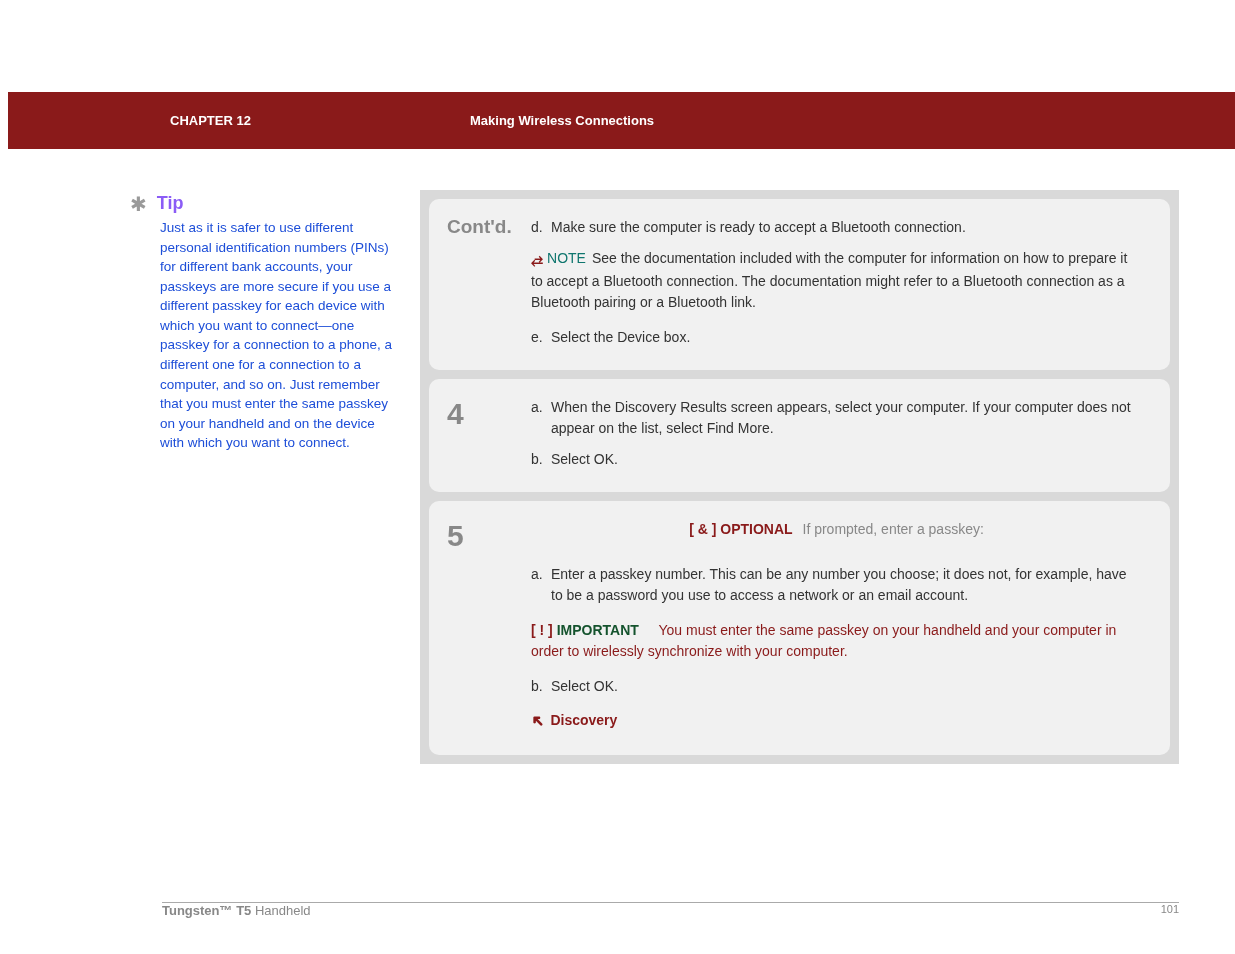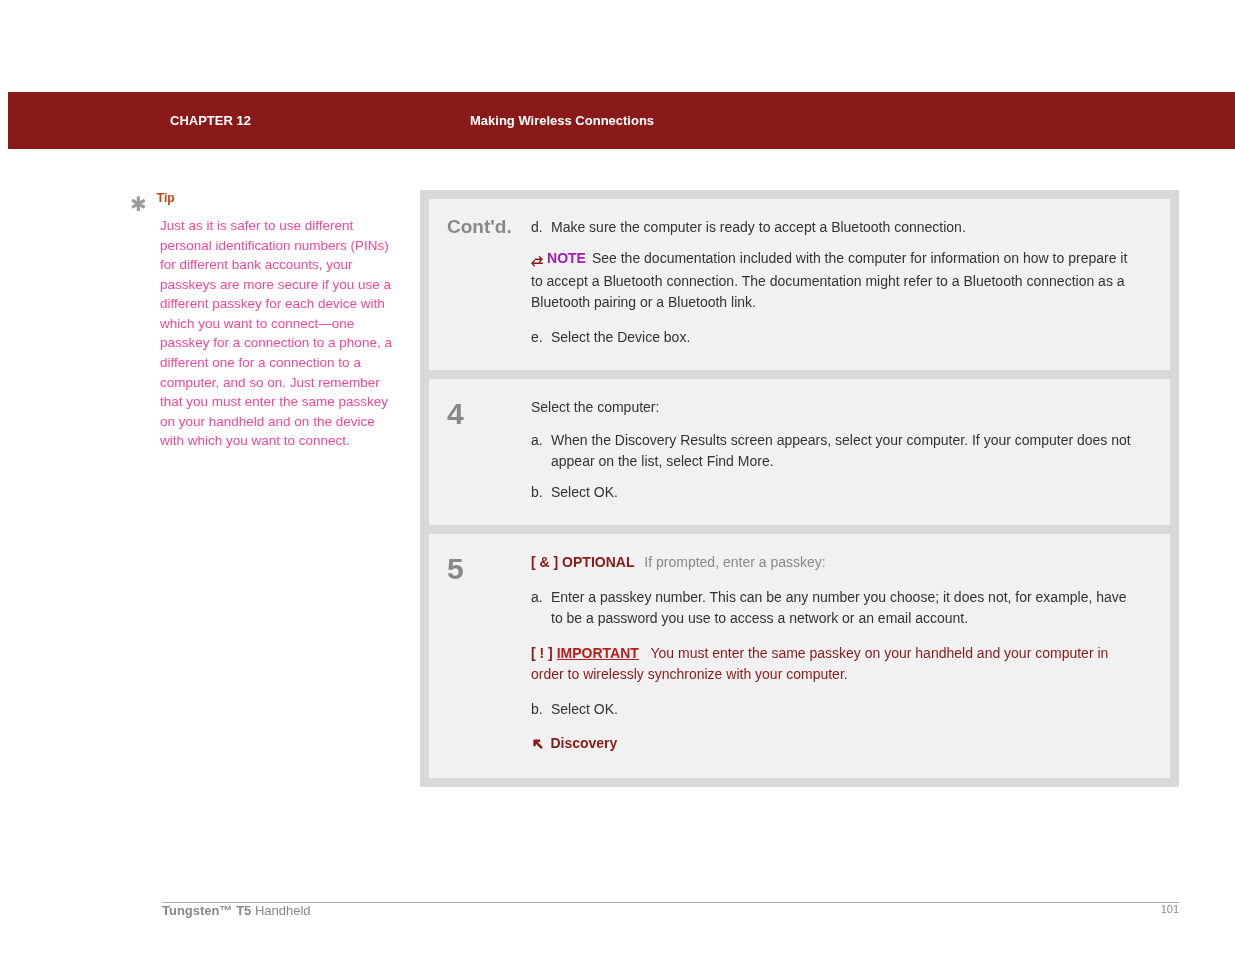--- a/index.html
+++ b/index.html
@@ -40,32 +40,33 @@
     line-height: 1.45;
   }
   .tip-row { display: flex; align-items: flex-start; }
   .star-icon {
     color: #9a9a9a;
     font-size: 20px;
     margin-right: 10px;
     line-height: 1;
     margin-top: 4px;
   }
-  .tip-label { color: #c2410c; font-weight: bold; font-size: 12px; }
-  .tip-body { color: #ec4899; margin-left: 30px; margin-top: 2px; }
+  .tip-label { color: #8b5cf6; font-weight: bold; font-size: 18px; }
+  .tip-body { color: #1d4ed8; margin-left: 30px; margin-top: 2px; }
   .main {
     flex: 1;
     background: #d9d9d9;
     padding: 9px;
   }
   .step-block {
     background: #f1f1f1;
     padding: 18px 28px 22px 18px;
     margin-bottom: 9px;
     display: flex;
+    border-radius: 10px;
   }
   .step-block:last-child { margin-bottom: 0; }
   .step-num {
     width: 84px;
     flex-shrink: 0;
     font-size: 30px;
     font-weight: bold;
     color: #888888;
     font-family: Arial, sans-serif;
     line-height: 1;
@@ -78,26 +79,26 @@
   .sub-letter { width: 20px; flex-shrink: 0; }
   .sub-text { flex: 1; }
   .note-icon {
     display: inline-block;
     color: #8a1a1a;
     font-weight: bold;
     font-size: 15px;
     margin-right: 4px;
     vertical-align: middle;
   }
-  .note-label { color: #a21caf; font-weight: bold; margin-right: 6px; }
+  .note-label { color: #0f766e; font-weight: normal; margin-right: 6px; }
   .optional-bracket { color: #8a1a1a; font-weight: bold; }
   .optional-label { color: #8a1a1a; font-weight: bold; margin-right: 6px; }
   .optional-text { color: #888888; }
   .important-bracket { color: #8a1a1a; font-weight: bold; }
-  .important-label { color: #b91c1c; font-weight: bold; margin-right: 8px; text-decoration: underline; }
+  .important-label { color: #14532d; font-weight: bold; margin-right: 16px; }
   .important-text { color: #8a1a1a; font-weight: normal; }
   .continued-row { display: flex; align-items: center; color: #8a1a1a; font-weight: bold; font-size: 14px; margin-top: 12px; }
   .continued-arrow { margin-right: 6px; font-size: 16px; transform: scaleX(-1) rotate(-45deg); display:inline-block; }
   .footer {
     position: absolute;
     bottom: 36px;
     left: 162px;
     right: 56px;
     border-top: 1px solid #aaa;
     display: flex;
@@ -142,36 +143,35 @@
         <div class="sub-item" style="margin-bottom:0;">
           <span class="sub-letter">e.</span>
           <span class="sub-text">Select the Device box.</span>
         </div>
       </div>
     </section>
 
     <section class="step-block">
       <div class="step-num">4</div>
       <div class="step-body">
-        <p style="margin-bottom:12px;">Select the computer:</p>
         <div class="sub-item">
           <span class="sub-letter">a.</span>
           <span class="sub-text">When the Discovery Results screen appears, select your computer. If your computer does not appear on the list, select Find More.</span>
         </div>
         <div class="sub-item" style="margin-bottom:0;">
           <span class="sub-letter">b.</span>
           <span class="sub-text">Select OK.</span>
         </div>
       </div>
     </section>
 
     <section class="step-block">
       <div class="step-num">5</div>
       <div class="step-body">
-        <p style="margin-bottom:14px;">
+        <p style="margin-bottom:24px;text-align:center;">
           <span class="optional-bracket">[ &amp; ]</span>
           <span> </span>
           <span class="optional-label">OPTIONAL</span>
           <span class="optional-text">If prompted, enter a passkey:</span>
         </p>
         <div class="sub-item" style="margin-bottom:14px;">
           <span class="sub-letter">a.</span>
           <span class="sub-text">Enter a passkey number. This can be any number you choose; it does not, for example, have to be a password you use to access a network or an email account.</span>
         </div>
         <p style="margin-bottom:14px;">

